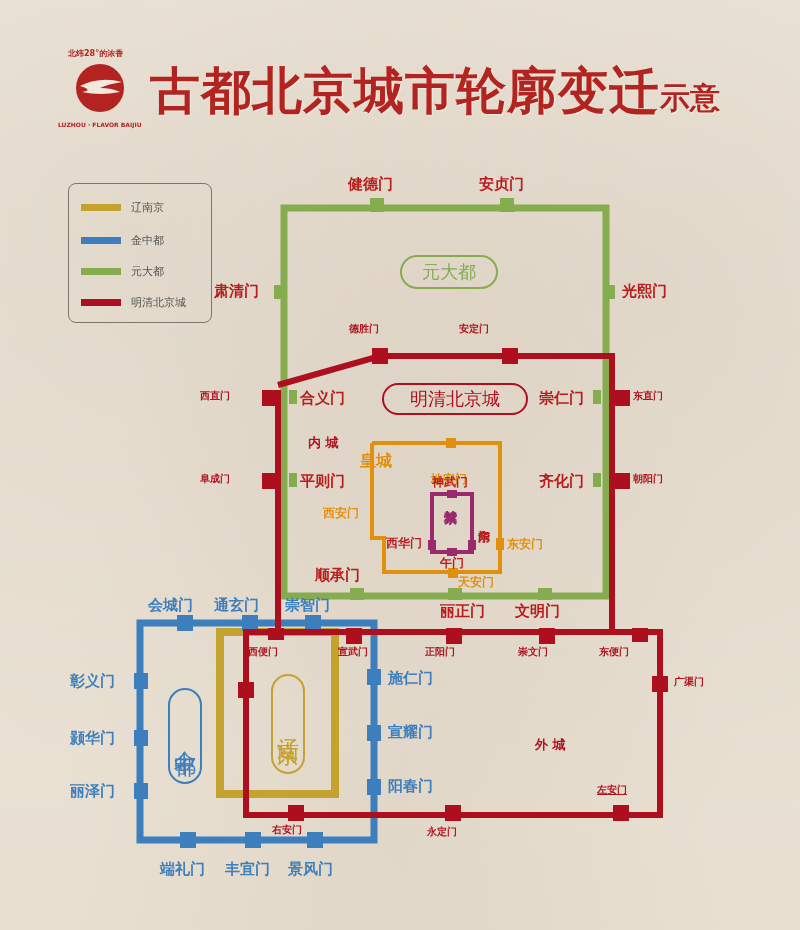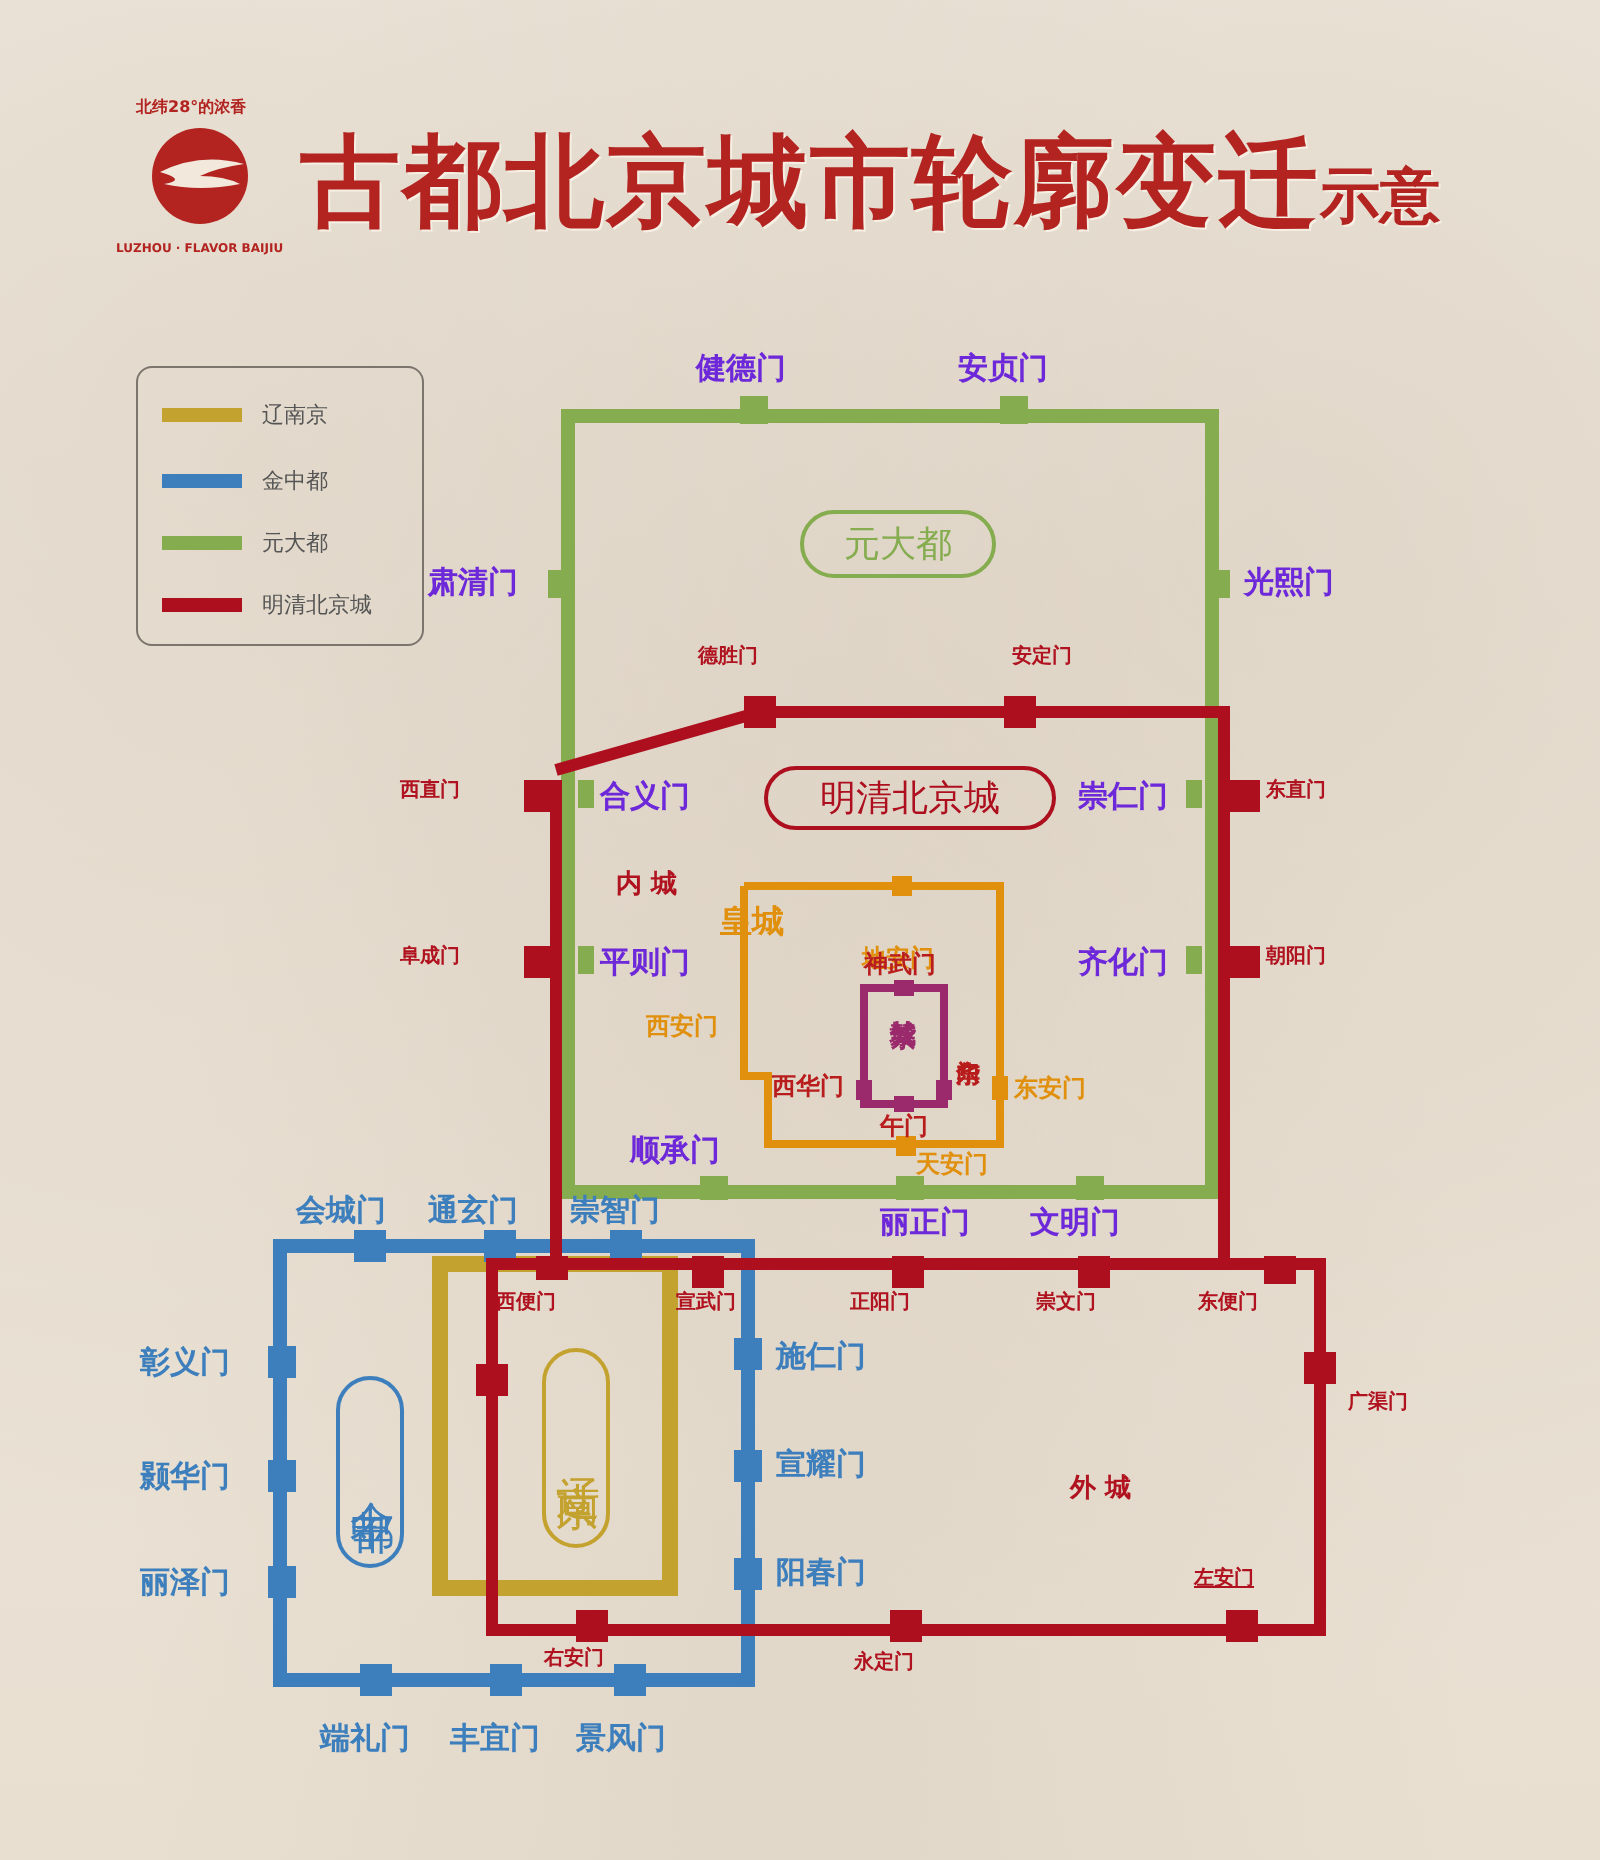--- a/index.html
+++ b/index.html
@@ -28,21 +28,21 @@
   .title small { font-size: 30px; letter-spacing: 0; }
   .legend {
     position: absolute; left: 68px; top: 183px; width: 142px; height: 138px;
     border: 1.5px solid #7c756d; border-radius: 8px;
   }
   .legend-row { position: absolute; left: 12px; display: flex; align-items: center; }
   .legend-swatch { width: 40px; height: 7px; margin-right: 10px; }
   .legend-label { font-size: 11px; color: #555; }
   svg.map { position: absolute; left: 0; top: 0; }
   .lbl { position: absolute; font-weight: bold; white-space: nowrap; line-height: 1; }
-  .g { color: #6d28d9; font-size: 15px; }
+  .g { color: #b91c1c; font-size: 15px; }
   .r { color: #b0131f; font-size: 10px; }
   .b { color: #3d7fbd; font-size: 15px; }
   .o { color: #e1900d; font-size: 12px; }
   .p { color: #b91c1c; font-size: 12px; }
   .pill {
     position: absolute; border: 2px solid; border-radius: 22px;
     font-family: "DejaVu Serif", serif; display: flex; align-items: center; justify-content: center;
   }
   .vtext { writing-mode: vertical-rl; text-orientation: upright; letter-spacing: 2px; }
 </style>
@@ -174,31 +174,31 @@
 <div class="lbl g" style="left:622px;top:284px;">光熙门</div>
 <div class="lbl g" style="left:300px;top:391px;">合义门</div>
 <div class="lbl g" style="left:300px;top:474px;">平则门</div>
 <div class="lbl g" style="left:539px;top:391px;">崇仁门</div>
 <div class="lbl g" style="left:539px;top:474px;">齐化门</div>
 <div class="lbl g" style="left:315px;top:568px;">顺承门</div>
 <div class="lbl g" style="left:428px;top:604px;margin-left:12px;">丽正门</div>
 <div class="lbl g" style="left:515px;top:604px;">文明门</div>
 
 <div class="lbl r" style="left:349px;top:324px;">德胜门</div>
-<div class="lbl r" style="left:506px;top:324px;">安定门</div>
+<div class="lbl r" style="left:459px;top:324px;">安定门</div>
 <div class="lbl r" style="left:200px;top:391px;">西直门</div>
 <div class="lbl r" style="left:200px;top:474px;">阜成门</div>
 <div class="lbl r" style="left:633px;top:391px;">东直门</div>
 <div class="lbl r" style="left:633px;top:474px;">朝阳门</div>
 <div class="lbl r" style="left:338px;top:647px;">宣武门</div>
 <div class="lbl r" style="left:425px;top:647px;">正阳门</div>
 <div class="lbl r" style="left:518px;top:647px;">崇文门</div>
 <div class="lbl r" style="left:248px;top:647px;">西便门</div>
 <div class="lbl r" style="left:599px;top:647px;">东便门</div>
-<div class="lbl r" style="left:674px;top:677px;margin-top:20px;">广渠门</div>
+<div class="lbl r" style="left:674px;top:677px;">广渠门</div>
 <div class="lbl r" style="left:272px;top:825px;">右安门</div>
 <div class="lbl r" style="left:427px;top:827px;">永定门</div>
 <div class="lbl r" style="left:597px;top:785px;text-decoration:underline;">左安门</div>
 
 <div class="lbl o" style="left:431px;top:444px;margin-top:29px;">地安门</div>
 <div class="lbl o" style="left:323px;top:507px;">西安门</div>
 <div class="lbl o" style="left:507px;top:538px;">东安门</div>
 <div class="lbl o" style="left:458px;top:576px;">天安门</div>
 
 <div class="lbl p" style="left:432px;top:476px;">神武门</div>

